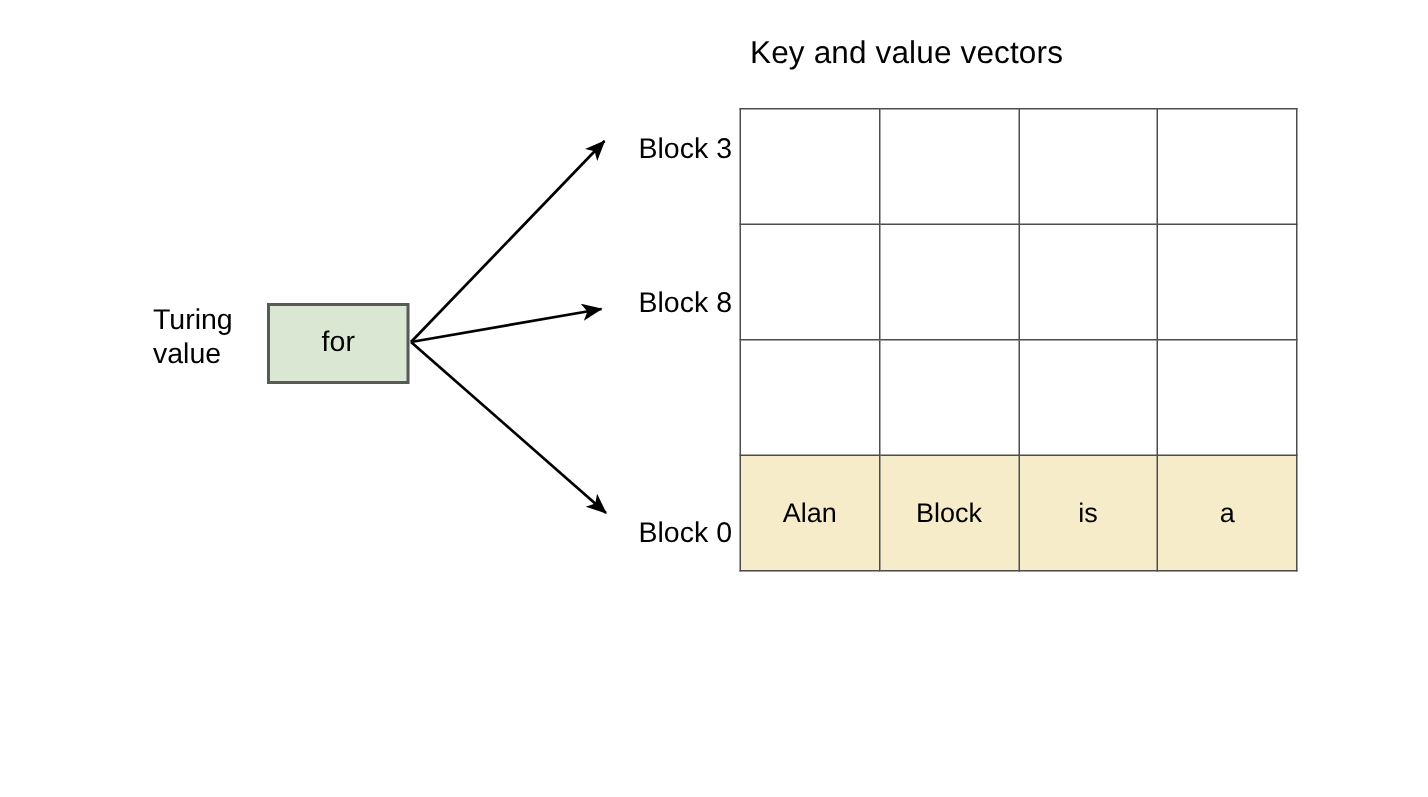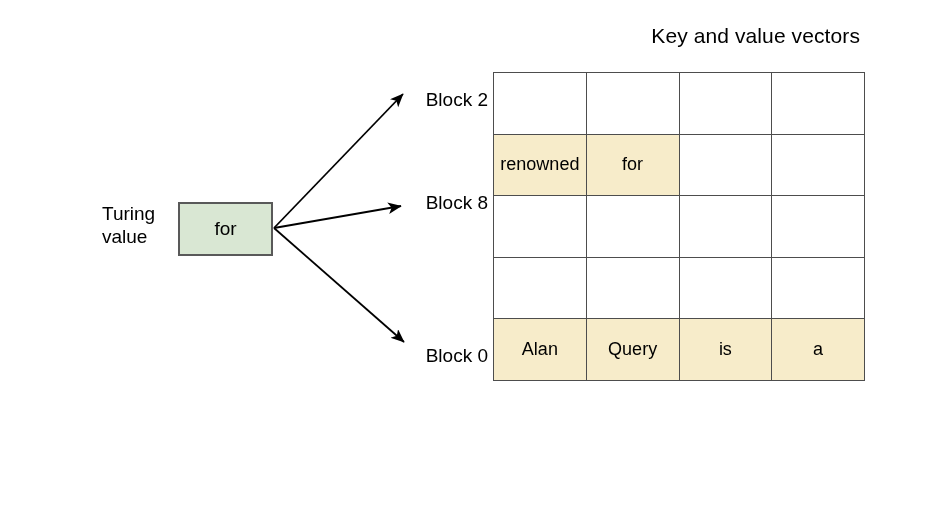--- a/index.html
+++ b/index.html
@@ -22,21 +22,21 @@
     width: 952px;
     height: 531px;
   }
 
   
   #diagram-title {
     position: absolute;
     left: 500px;
     top: 23px;
     width: 360px;
-    text-align: right;
+    text-align: left;
     font-size: 21px;
     line-height: 26px;
     letter-spacing: 0.1px;
     white-space: nowrap;
   }
 
   
   #query-vector-label {
     position: absolute;
     left: 102px;
@@ -135,52 +135,46 @@
     <defs>
       <marker id="arrowhead" markerWidth="9" markerHeight="9" refX="7.2" refY="3.2" orient="auto" markerUnits="strokeWidth">
         <path d="M0,0 L7.6,3.2 L0,6.4 L1.9,3.2 z" fill="#000000"></path>
       </marker>
     </defs>
     <line id="arrow-line-1" x1="274" y1="228" x2="403" y2="94" stroke="#000000" stroke-width="1.8" marker-end="url(#arrowhead)"></line>
     <line id="arrow-line-2" x1="274" y1="228" x2="401" y2="206" stroke="#000000" stroke-width="1.8" marker-end="url(#arrowhead)"></line>
     <line id="arrow-line-3" x1="274" y1="228" x2="404" y2="342" stroke="#000000" stroke-width="1.8" marker-end="url(#arrowhead)"></line>
   </svg>
 
-  <div class="block-label" id="block-label-1">Block 2</div>
+  <div class="block-label" id="block-label-1">Block 3</div>
   <div class="block-label" id="block-label-2">Block 8</div>
   <div class="block-label" id="block-label-0">Block 0</div>
 
   <table id="kv-table">
     <tbody>
         <tr>
           <td class="empty"></td>
           <td class="empty"></td>
-          <td class="empty"></td>
-          <td class="empty"></td>
-        </tr>
-        <tr>
-          <td class="filled">renowned</td>
-          <td class="filled">for</td>
           <td class="empty"></td>
           <td class="empty"></td>
         </tr>
         <tr>
           <td class="empty"></td>
           <td class="empty"></td>
           <td class="empty"></td>
           <td class="empty"></td>
         </tr>
         <tr>
           <td class="empty"></td>
           <td class="empty"></td>
           <td class="empty"></td>
           <td class="empty"></td>
         </tr>
         <tr>
           <td class="filled">Alan</td>
-          <td class="filled">Query</td>
+          <td class="filled">Block</td>
           <td class="filled">is</td>
           <td class="filled">a</td>
         </tr>
       </tbody>
   </table>
 
 </div>
 
 </body></html>

